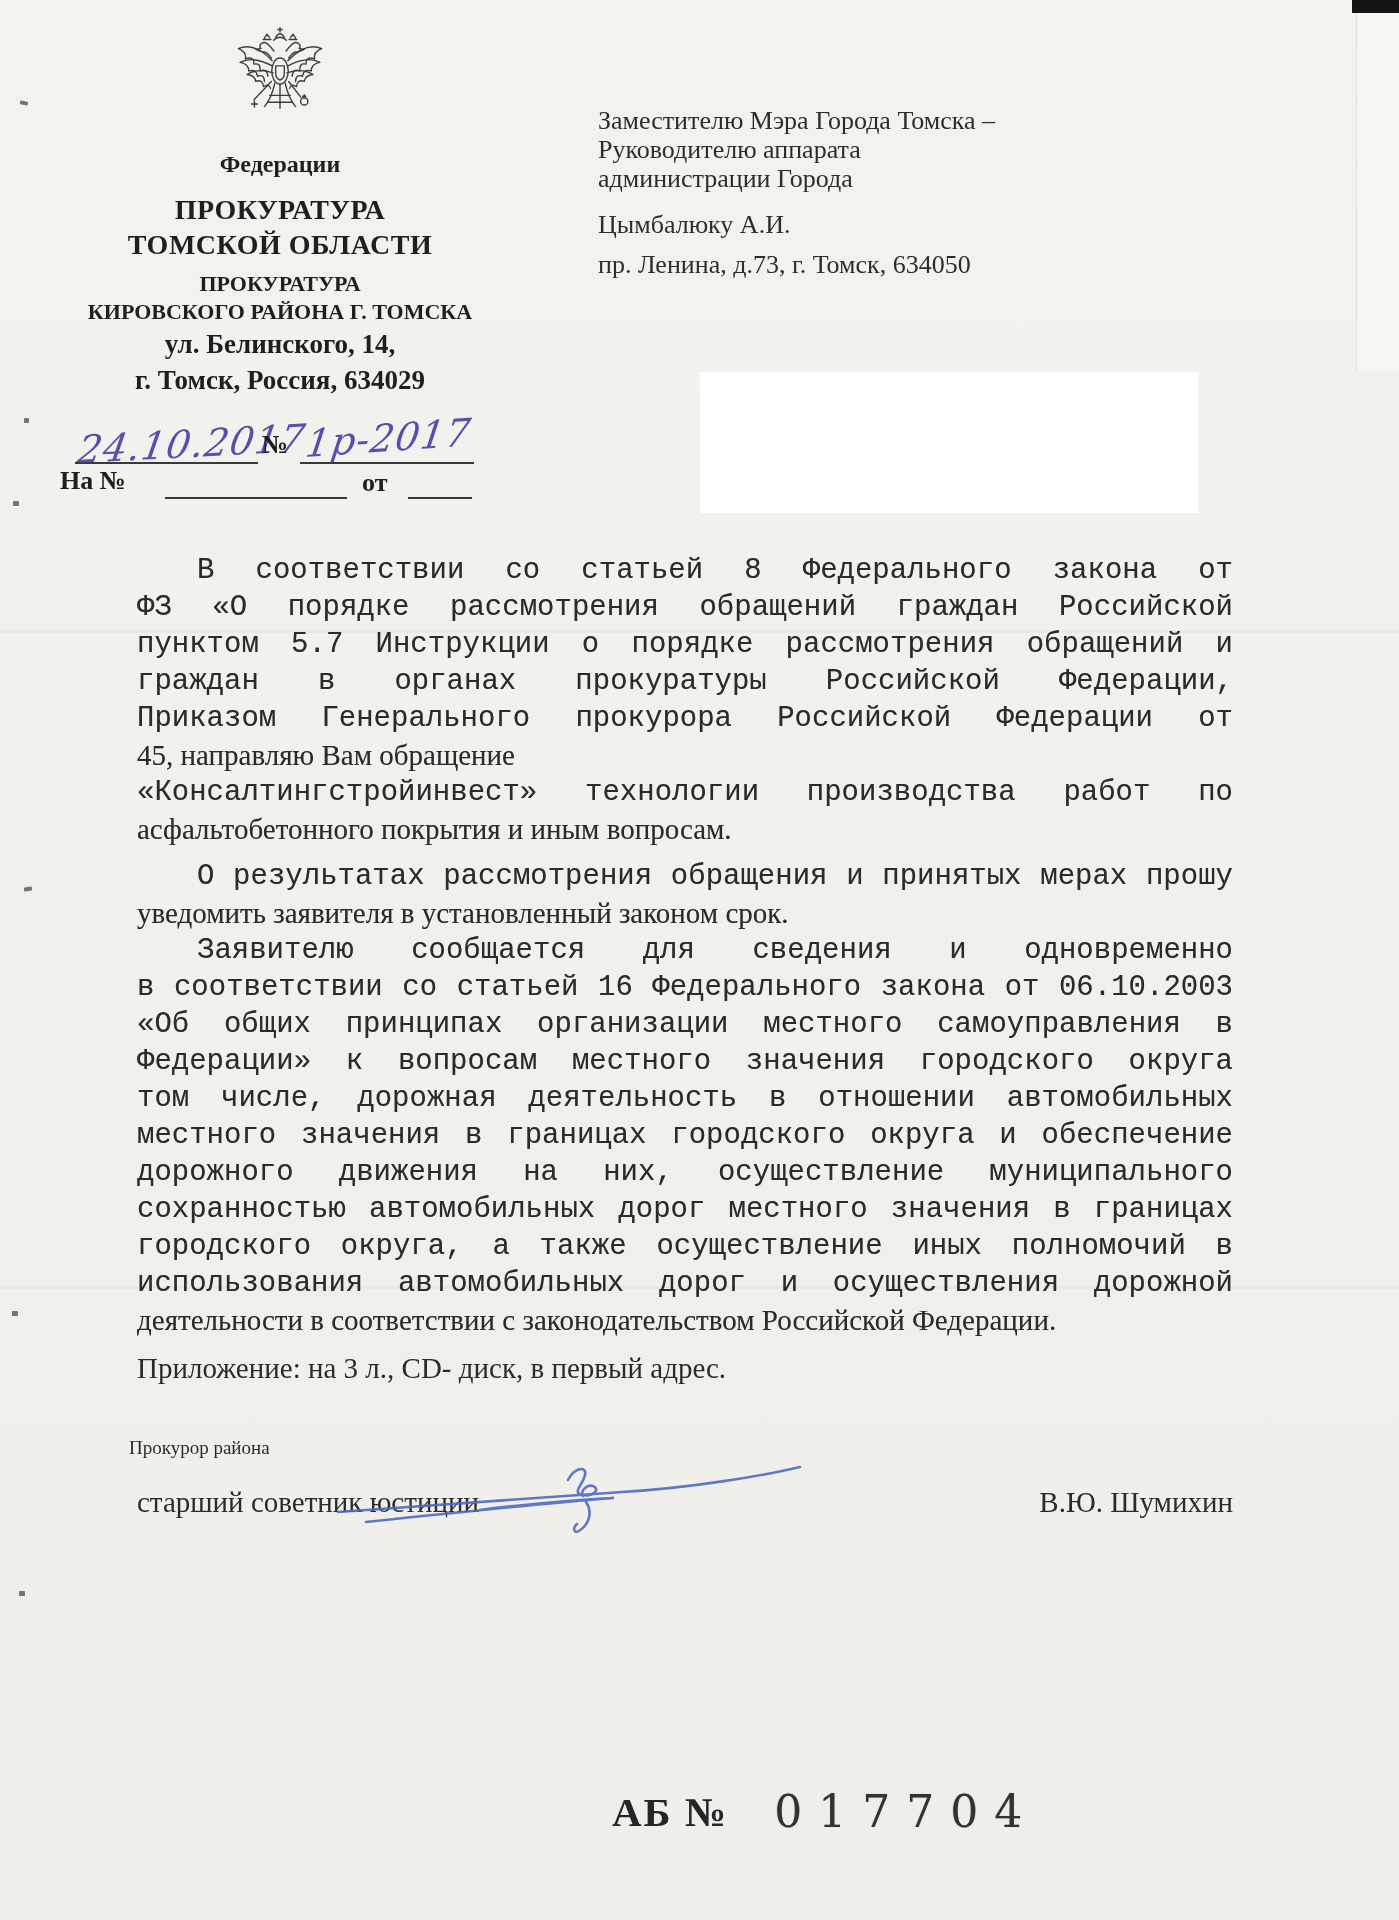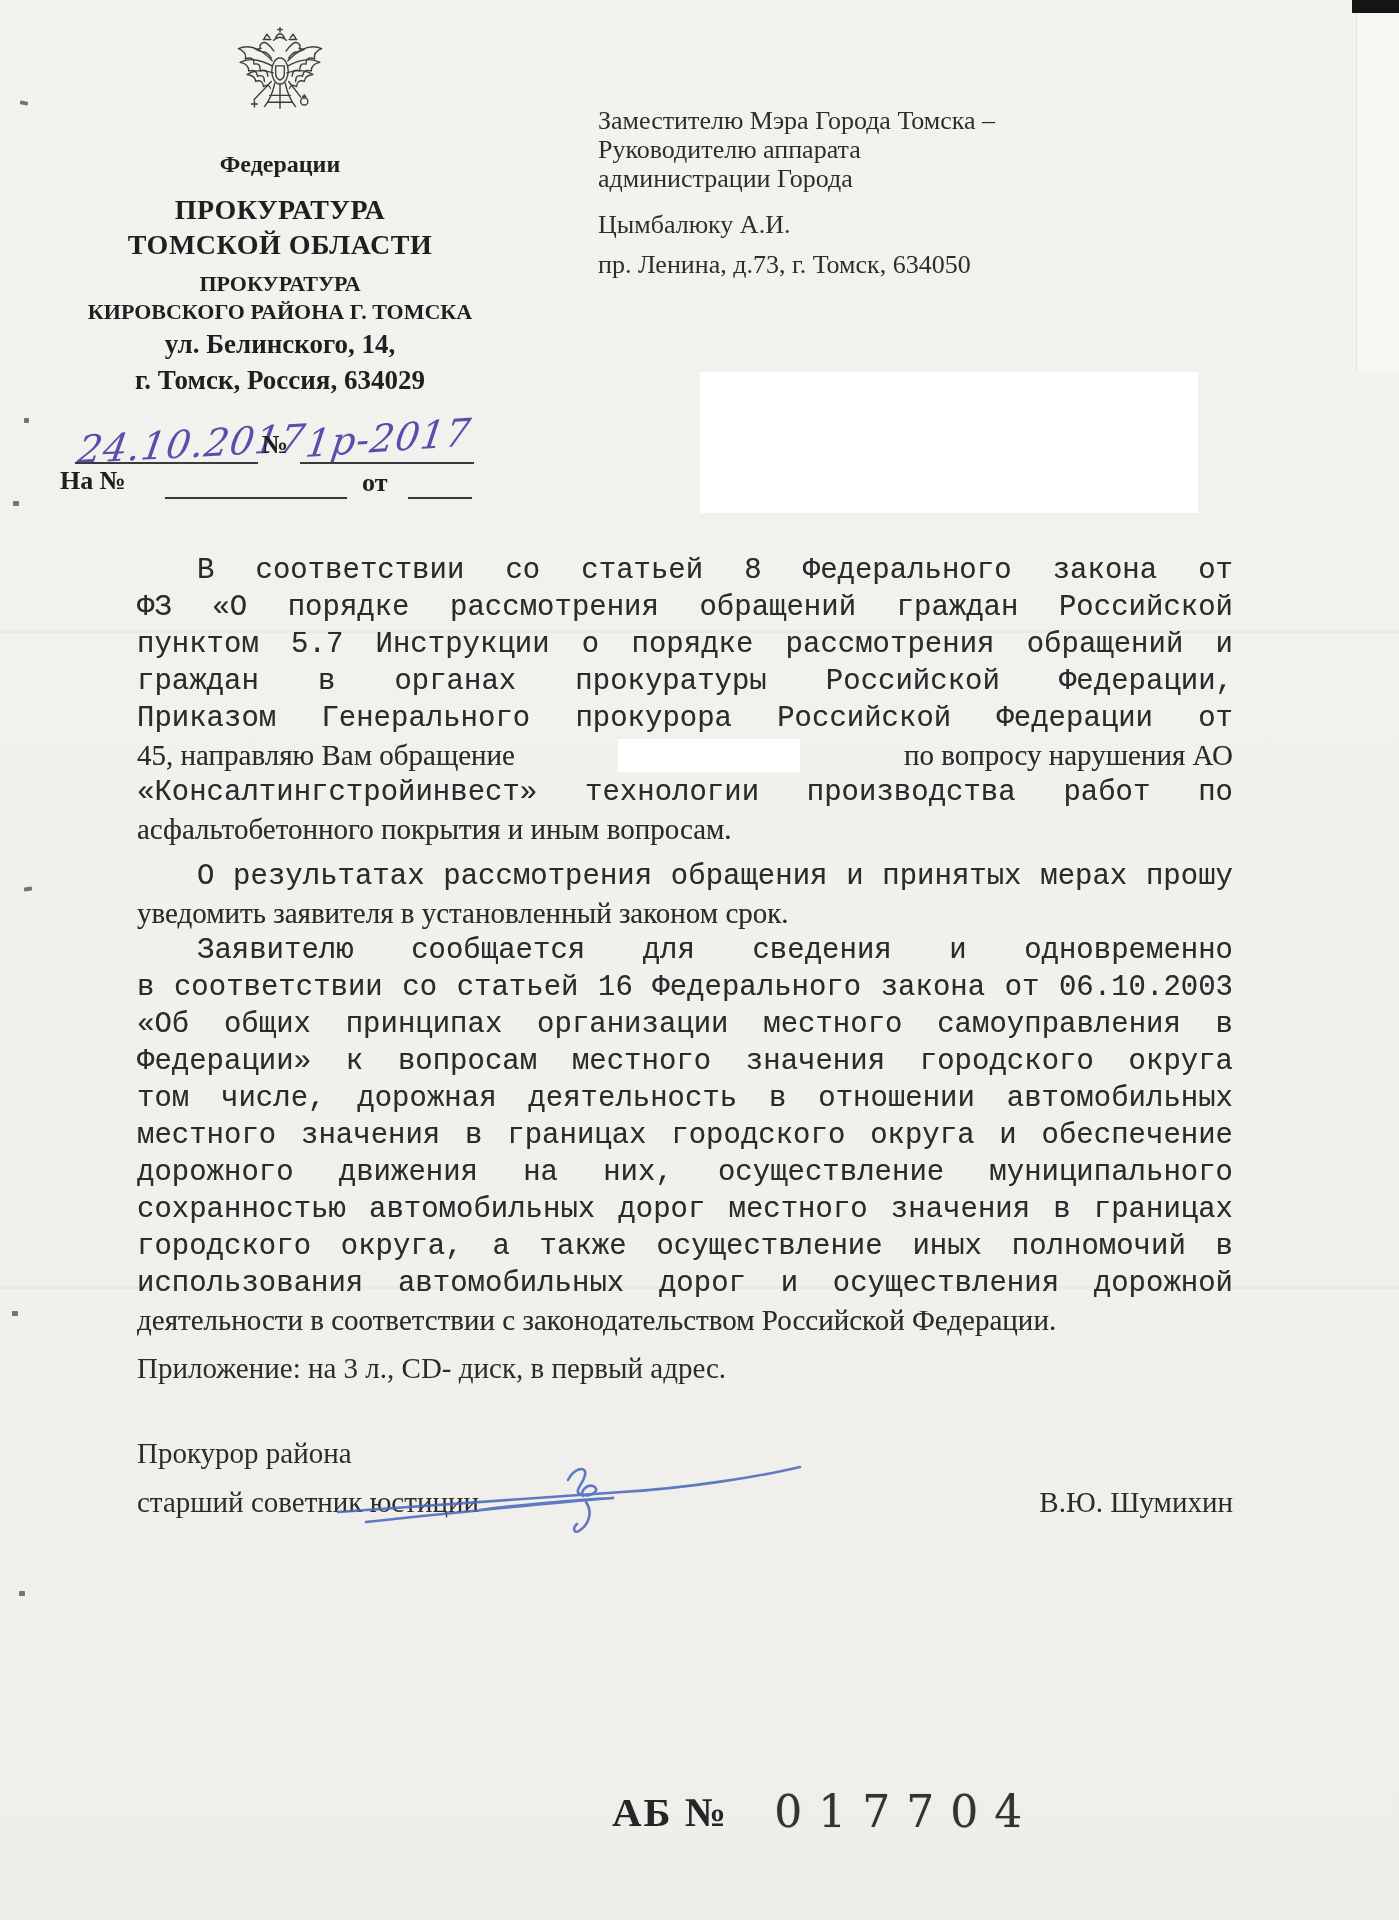--- a/index.html
+++ b/index.html
@@ -36,25 +36,25 @@
   .recipient .addr{margin-top:11px;}
   
   .redaction-box{position:absolute;left:700px;top:372px;width:498px;height:141px;background:#ffffff;}
   
   .body-text{position:absolute;left:137px;top:552px;width:1096px;font-size:29px;color:#2b2b2b;
              text-shadow:0 0 .4px rgba(20,20,20,.35);}
   .bline{height:37px;line-height:37px;overflow:hidden;}
   .j{text-align:justify;text-align-last:justify;font-family:Liberation Mono, monospace;}
   .ind{text-indent:60px;}
   .p2{margin-top:10px;}
-  .flexline{display:flex;justify-content:space-between;align-items:baseline;}
+  .flexline{display:flex;justify-content:space-between;align-items:baseline;flex-direction:column;}
   .redact-inline{flex:0 0 182px;height:33px;background:#ffffff;align-self:center;}
   .attachment{position:absolute;left:137px;top:1350px;font-size:29px;line-height:37px;}
   
-  .sig-title1{position:absolute;left:137px;top:1437px;font-size:29px;}
+  .sig-title1{position:absolute;left:129px;top:1437px;font-size:19px;}
   .sig-title2{position:absolute;left:137px;top:1486px;font-size:29px;}
   .sig-name{position:absolute;left:137px;top:1486px;width:1096px;text-align:right;font-size:29px;}
   .sig-svg{position:absolute;left:330px;top:1448px;width:480px;height:104px;}
   
   .stamp{position:absolute;left:612px;top:1786px;display:flex;align-items:center;}
   .stamp-series{font-size:41px;font-weight:bold;color:#262626;letter-spacing:2px;}
   .stamp-number{margin-left:46px;font-size:44px;font-family:"DejaVu Serif",serif;color:#333331;
                 letter-spacing:16px;text-shadow:0 0 1px rgba(40,40,40,.4);}
 </style>
 </head>

